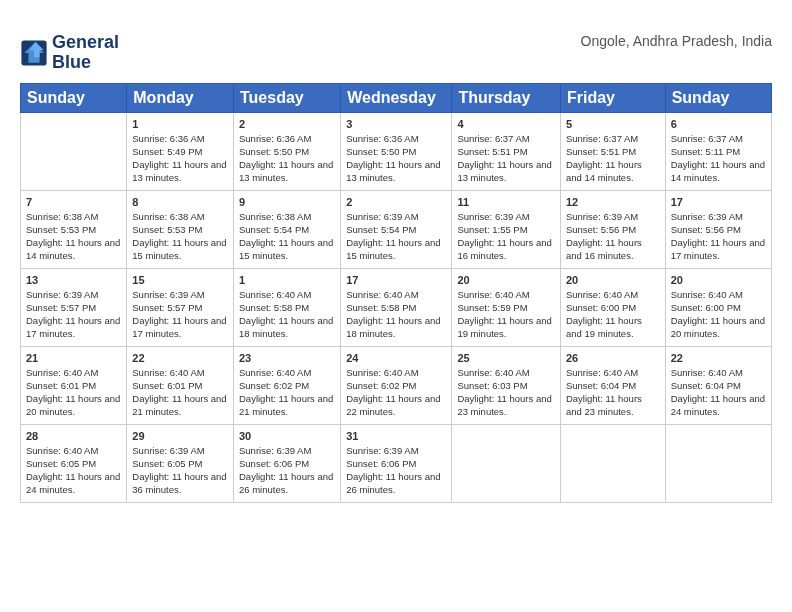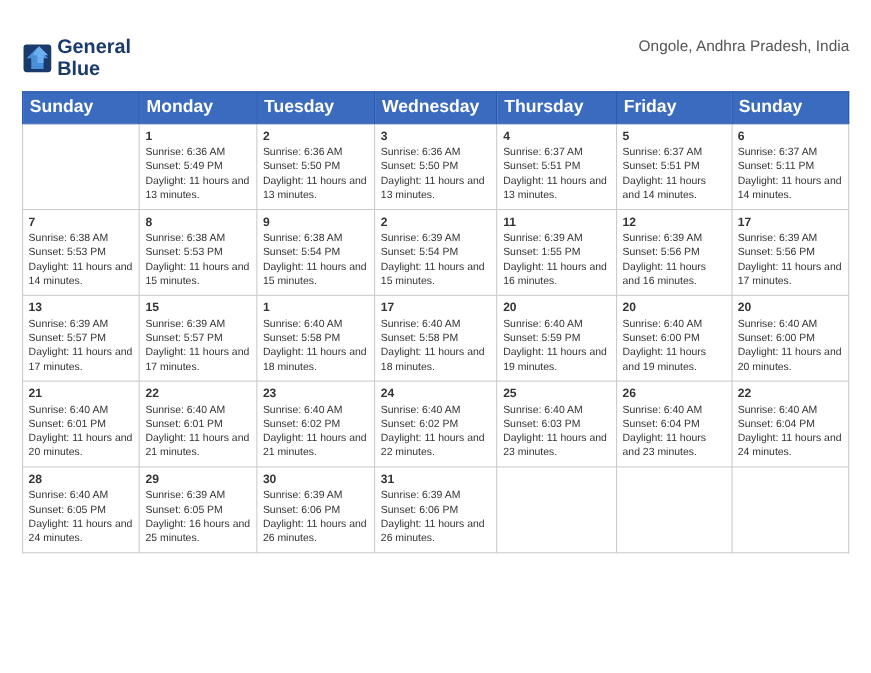--- a/index.html
+++ b/index.html
@@ -292,21 +292,21 @@
           <td>
             <span class="day-number">28</span>
             <div>Sunrise: 6:40 AM</div>
             <div>Sunset: 6:05 PM</div>
             <div>Daylight: 11 hours and 24 minutes.</div>
           </td>
           <td>
             <span class="day-number">29</span>
             <div>Sunrise: 6:39 AM</div>
             <div>Sunset: 6:05 PM</div>
-            <div>Daylight: 16 hours and 25 minutes.</div>
+            <div>Daylight: 11 hours and 36 minutes.</div>
           </td>
           <td>
             <span class="day-number">30</span>
             <div>Sunrise: 6:39 AM</div>
             <div>Sunset: 6:06 PM</div>
             <div>Daylight: 11 hours and 26 minutes.</div>
           </td>
           <td>
             <span class="day-number">31</span>
             <div>Sunrise: 6:39 AM</div>

